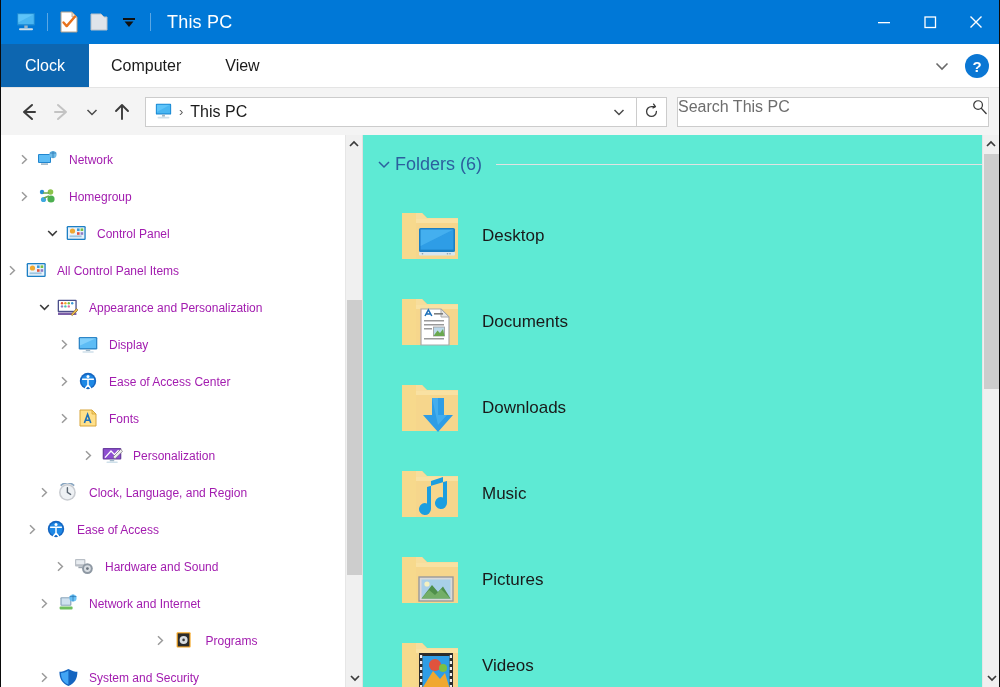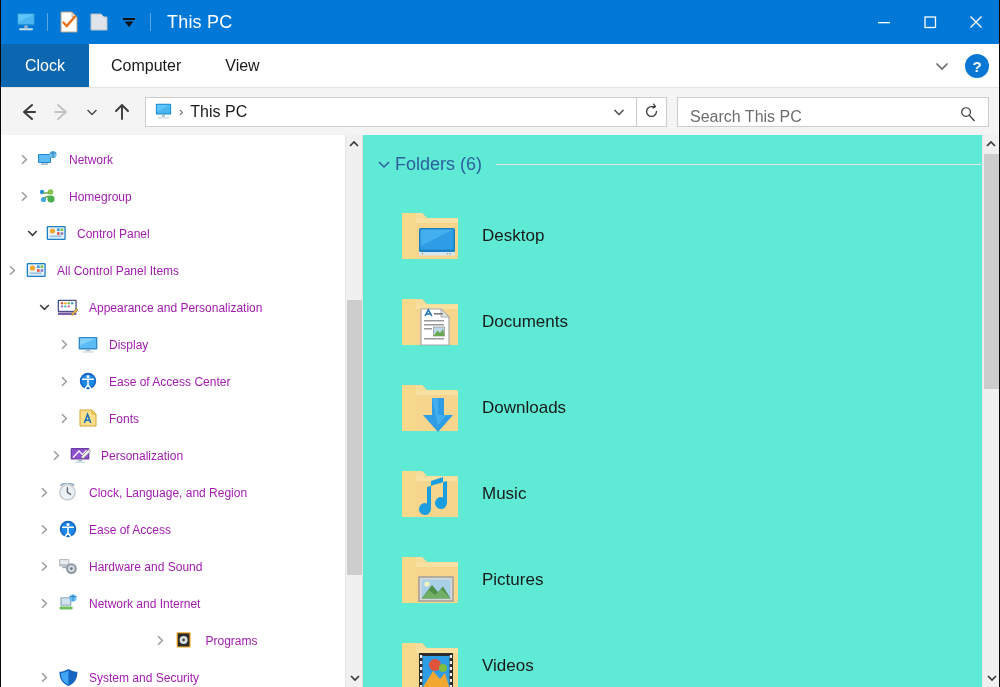--- a/index.html
+++ b/index.html
@@ -42,21 +42,21 @@
   .nav-btn.small { width: 26px; }
   .addrbar { flex: 1; height: 30px; background: #ffffff; border: 1px solid #cccccc;
              display: flex; align-items: center; padding: 0 6px 0 6px; margin-left: 6px; }
   .addr-icon { width: 22px; height: 20px; display: flex; align-items: center; justify-content: center; }
   .addr-sep { color: #5a5a5a; font-size: 13px; margin: 0 7px 0 5px; }
   .addr-text { font-size: 16px; color: #1a1a1a; flex: 1; }
   .addr-chev { width: 22px; display: flex; align-items: center; justify-content: center; }
   .refresh-btn { width: 30px; height: 30px; border: 1px solid #cccccc; border-left: none;
                  background: #ffffff; display: flex; align-items: center; justify-content: center; }
   .searchbox { width: 312px; height: 30px; background: #ffffff; border: 1px solid #cccccc;
-               display: flex; align-items: flex-end; padding: 0 12px; margin-left: 10px; gap: 33px; }
+               display: flex; align-items: flex-start; padding: 0 0; margin-left: 10px; gap: 33px; }
   .search-ph { flex: 1; font-size: 16px; color: #6d6d6d; }
 
   
   .body { flex: 1; display: flex; min-height: 0; background: #ffffff; }
 
   
   .treepane { width: 361px; position: relative; background: #ffffff; overflow: hidden; }
   .tree { padding-top: 6px; }
   .titem { height: 37px; display: flex; align-items: center; }
   .texp { width: 22px; display: flex; align-items: center; justify-content: center; flex: 0 0 22px; }
@@ -252,21 +252,21 @@
               <svg width="20" height="19" viewBox="0 0 20 19">
                 <circle cx="4" cy="5" r="2.2" fill="#2b8fd6"></circle>
                 <circle cx="5.5" cy="12.5" r="2.6" fill="#3fa8e0"></circle>
                 <circle cx="13" cy="12" r="3.6" fill="#4caf50"></circle>
                 <circle cx="12.5" cy="5" r="2.8" fill="#8bc34a"></circle>
                 <path d="M5 6 L11 6 M6 11 L11 9" stroke="#6aa84f" stroke-width="1.4"></path>
               </svg>
             </span>
             <span class="tlabel">Homegroup</span>
           </div>
-          <div class="titem" style="padding-left: 20px;">
+          <div class="titem" style="padding-left: 20px; margin-left: 20px;">
             <span class="texp">
               <svg width="13" height="13" viewBox="0 0 13 13">
                 <path d="M2.2 4 L6.5 8.4 L10.8 4" fill="none" stroke="#3b3b3b" stroke-width="1.6"></path>
               </svg>
             </span>
             <span class="ticon">
               <svg width="21" height="17" viewBox="0 0 21 17">
                 <rect x=".7" y="1" width="19" height="14" rx="1.3" fill="#1d7fc4"></rect>
                 <rect x="2" y="2.3" width="16.4" height="11.4" fill="#e9f3fb"></rect>
                 <circle cx="6.5" cy="6" r="2.6" fill="#f0a830"></circle>
@@ -363,21 +363,21 @@
             </span>
             <span class="ticon">
               <svg width="19" height="19" viewBox="0 0 19 19">
                 <path d="M1 1 h12 l4 4 v12 h-16 z" fill="#ffe08a" stroke="#d6a43a" stroke-width="1"></path>
                 <path d="M13 1 v4 h4 z" fill="#f7d36a" stroke="#d6a43a" stroke-width=".8"></path>
                 <path d="M5.4 14 L8.6 5.4 L11.8 14 M6.6 11.2 H10.6" fill="none" stroke="#1d6fb8" stroke-width="1.6"></path>
               </svg>
             </span>
             <span class="tlabel">Fonts</span>
           </div>
-          <div class="titem" style="padding-left: 44px;">
+          <div class="titem" style="padding-left: 76px;">
             <span class="texp">
               <svg width="13" height="13" viewBox="0 0 13 13">
                 <path d="M4 2.2 L8.4 6.5 L4 10.8" fill="none" stroke="#9b9b9b" stroke-width="1.5"></path>
               </svg>
             </span>
             <span class="ticon">
               <svg width="21" height="18" viewBox="0 0 21 18">
                 <rect x=".7" y="1" width="18.6" height="11.6" rx="1" fill="#6b3fa0"></rect>
                 <rect x="2" y="2.2" width="16" height="9.2" fill="#8e4fd0"></rect>
                 <path d="M3 10.6 L9 4 L12.5 7.6 L16.6 3.2" fill="none" stroke="#ffffff" stroke-width="1.3"></path>
@@ -397,37 +397,37 @@
             <span class="ticon">
               <svg width="20" height="19" viewBox="0 0 20 19">
                 <circle cx="9.4" cy="9.4" r="8.4" fill="#c9ccd1"></circle>
                 <circle cx="9.4" cy="9.4" r="6.8" fill="#eef1f4"></circle>
                 <path d="M9.4 4.8 V9.4 L12.6 11.4" fill="none" stroke="#5a6672" stroke-width="1.4" stroke-linecap="round"></path>
                 <path d="M2.6 2.6 a9.6 9.6 0 0 1 13.6 0" fill="none" stroke="#8aa6c0" stroke-width="1.6"></path>
               </svg>
             </span>
             <span class="tlabel">Clock, Language, and Region</span>
           </div>
-          <div class="titem" style="padding-left: 32px;">
+          <div class="titem" style="padding-left: 20px;">
             <span class="texp">
               <svg width="13" height="13" viewBox="0 0 13 13">
                 <path d="M4 2.2 L8.4 6.5 L4 10.8" fill="none" stroke="#9b9b9b" stroke-width="1.5"></path>
               </svg>
             </span>
             <span class="ticon">
               <svg width="19" height="19" viewBox="0 0 19 19">
                 <circle cx="9" cy="9" r="8.2" fill="#1565c0"></circle>
                 <circle cx="9" cy="9" r="6.6" fill="#1e88e5"></circle>
                 <circle cx="9" cy="4.6" r="1.5" fill="#ffffff"></circle>
                 <path d="M3.6 7.2 H14.4 M9 8.2 V13 M9 13 L6.2 16.4 M9 13 L11.8 16.4" stroke="#ffffff" stroke-width="1.5" stroke-linecap="round" fill="none"></path>
               </svg>
             </span>
             <span class="tlabel">Ease of Access</span>
           </div>
-          <div class="titem" style="padding-left: 32px;">
+          <div class="titem" style="padding-left: 48px;">
             <span class="texp">
               <svg width="13" height="13" viewBox="0 0 13 13">
                 <path d="M4 2.2 L8.4 6.5 L4 10.8" fill="none" stroke="#9b9b9b" stroke-width="1.5"></path>
               </svg>
             </span>
             <span class="ticon">
               <svg width="20" height="19" viewBox="0 0 20 19">
                 <rect x="1" y="2" width="10.4" height="7.6" rx="1" fill="#b9bfc6"></rect>
                 <rect x="2.2" y="3.2" width="8" height="4" fill="#e8ecf0"></rect>
                 <rect x="4.4" y="9.6" width="4" height="1.6" fill="#9aa3ad"></rect>

